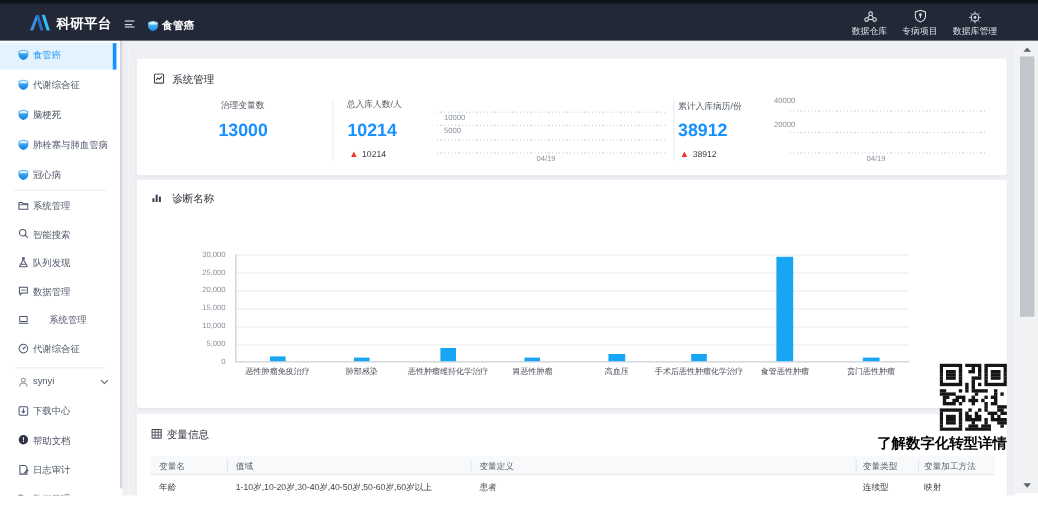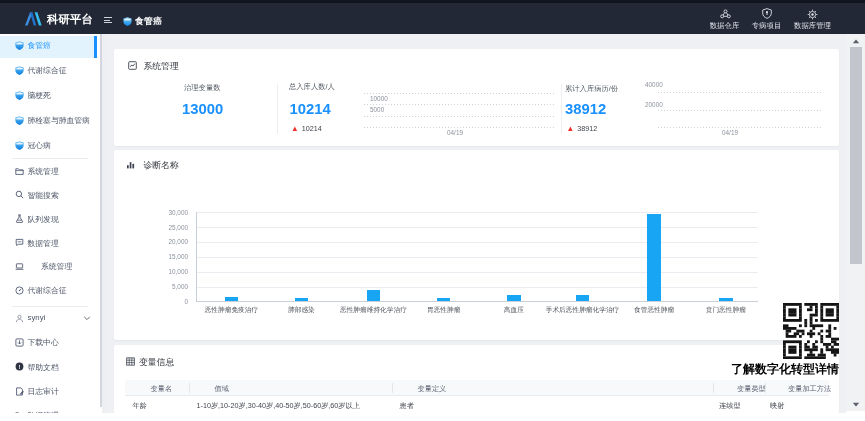--- a/index.html
+++ b/index.html
@@ -23,21 +23,21 @@
 .lbl{font-size:7.3px;color:#525a63;white-space:nowrap;}
 .val{font-size:14.8px;font-weight:bold;color:#1890ff;white-space:nowrap;}
 .sub{font-size:7.2px;color:#3f444b;white-space:nowrap;}
 .tri{color:#f5302a;font-size:7.8px;margin-right:3px;}
 .axl{font-size:6.4px;color:#8b929c;white-space:nowrap;}
 .dot{height:1px;background:repeating-linear-gradient(to right,#ccd2d9 0,#ccd2d9 1px,transparent 1px,transparent 3px);}
 .vdiv{width:1px;background:#eceef2;}
 .grid{height:1px;background:#e9edf2;}
 .bar{background:#18a5f4;}
 .blbl{font-size:6.7px;color:#474c54;white-space:nowrap;text-align:center;}
-.th{font-size:7.2px;color:#5a6170;white-space:nowrap;margin-left:18px;}
+.th{font-size:7.2px;color:#5a6170;white-space:nowrap;}
 .td{font-size:7.2px;color:#40454d;white-space:nowrap;}
 .vsb{left:846px;top:34px;width:19px;height:377px;background:#f1f2f4;}
 .vsbthumb{left:849.5px;top:46.5px;width:12px;height:217px;background:#c2c6cc;}
 .wstrip{left:0;top:413px;width:865px;height:8px;background:#fff;}
 .qrtxt{font-size:12px;font-weight:bold;color:#000;white-space:nowrap;}
 </style></head><body>
 <div class="abs nav" style=""></div>
 <div class="abs navtop" style=""></div>
 <svg class="abs" style="left:24.5px;top:12.3px" width="17" height="14" viewBox="0 0 17 14">
 <path d="M0.0 13.4 L5.0 0.6 L7.5 0.6 L2.6 13.4 Z" fill="#3c8fe2"></path>

